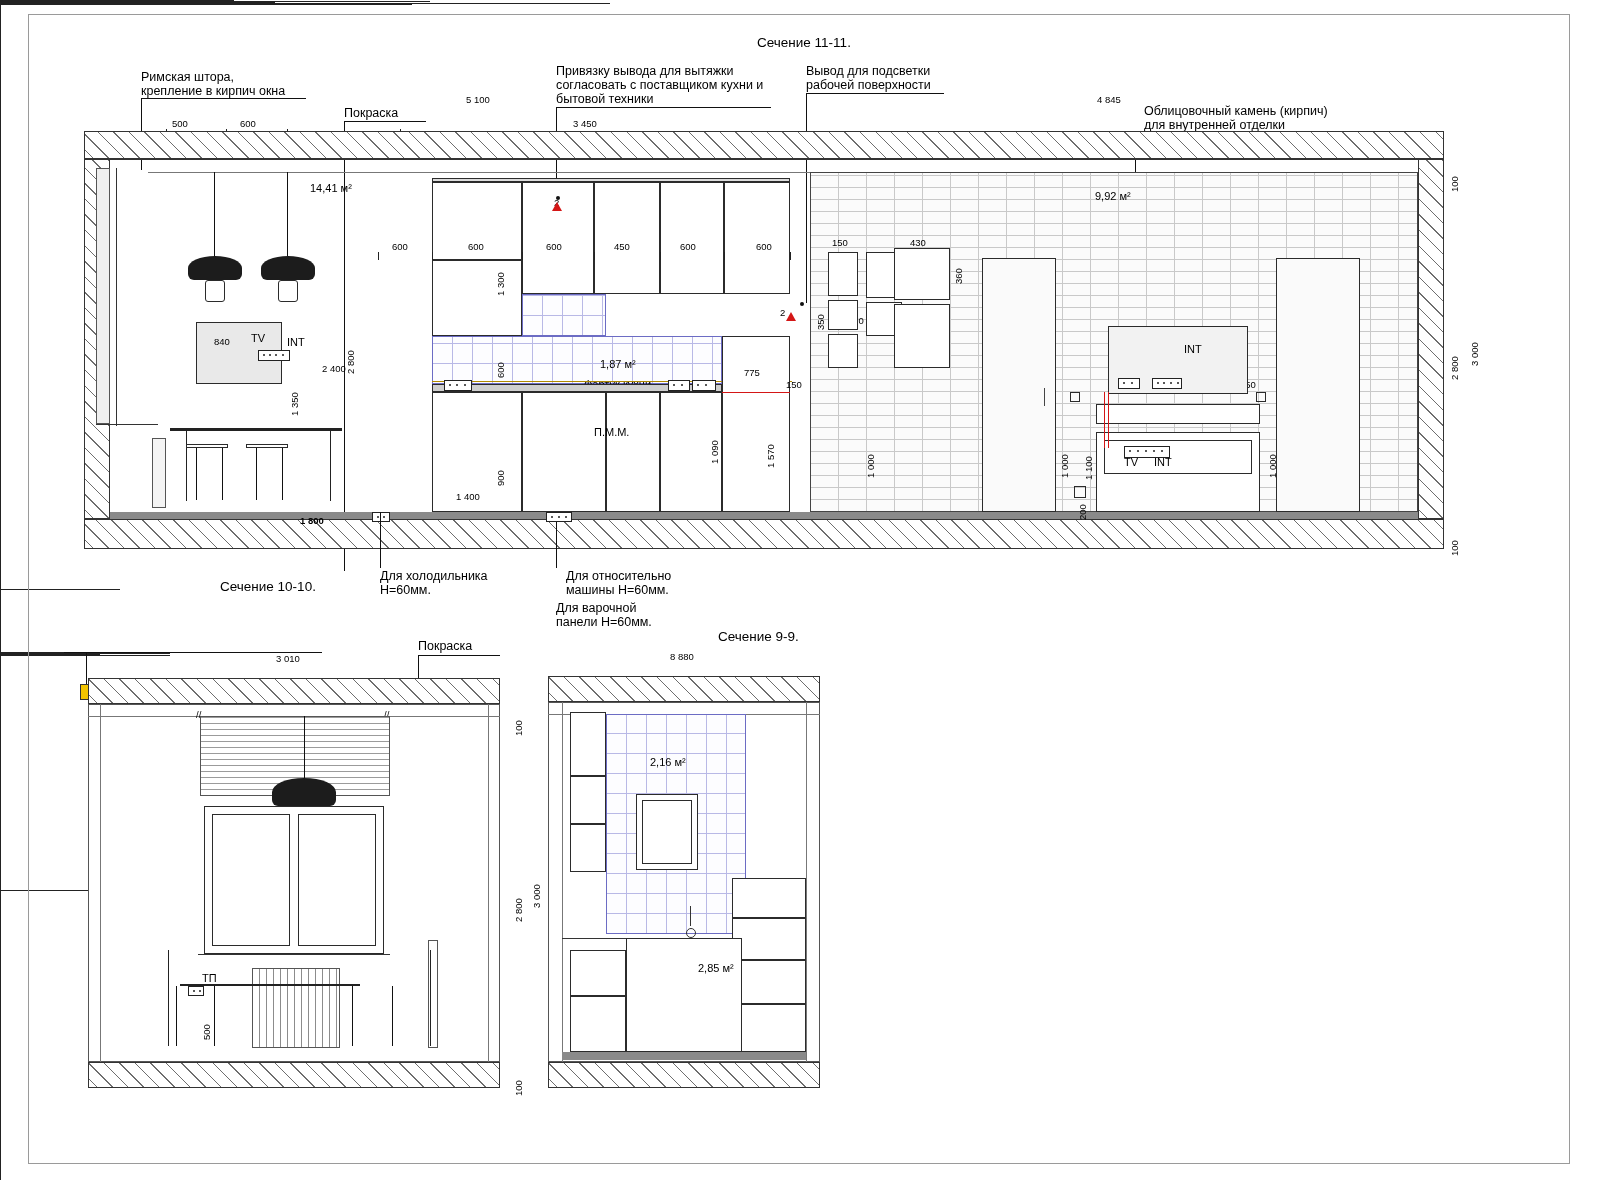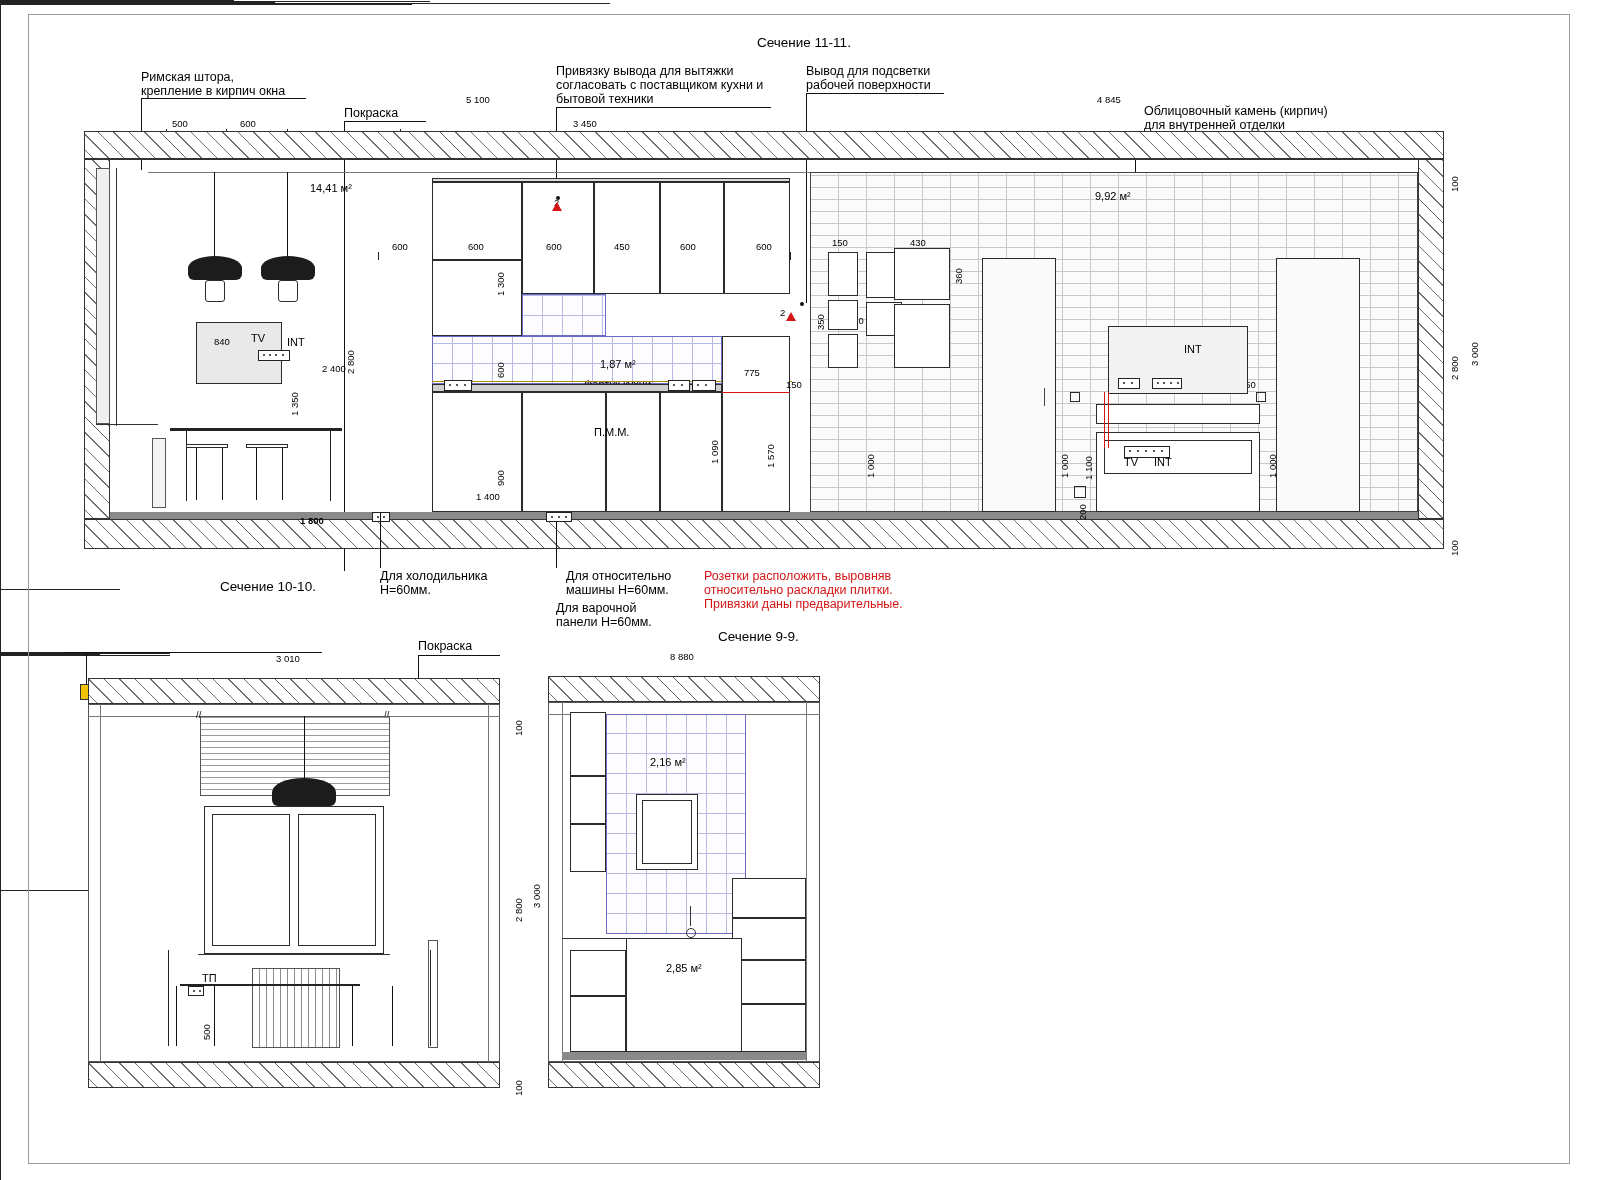--- a/index.html
+++ b/index.html
@@ -224,21 +224,21 @@
   <div class="dim" style="left:322px;top:376px;width:120px;"></div>
   <div class="txt xs" style="left:322px;top:364px;">2 400</div>
 
   <div class="dimv" style="left:292px;top:384px;height:62px;"></div>
   <div class="txt xs vert" style="left:290px;top:416px;">1 350</div>
   <div class="dim" style="left:158px;top:330px;width:160px;"></div>
   <div class="dim" style="left:158px;top:384px;width:170px;"></div>
   <div class="dim" style="left:296px;top:504px;width:100px;"></div>
   <div class="txt xs" style="left:300px;top:516px;font-weight:bold;">1 800</div>
   <div class="dim" style="left:378px;top:504px;width:170px;"></div>
-  <div class="txt xs" style="left:456px;top:492px;margin-left:20px;">1 400</div>
+  <div class="txt xs" style="left:456px;top:492px;">1 400</div>
 
   <div class="txt xs" style="left:744px;top:368px;">775</div>
   <div class="txt xs" style="left:786px;top:380px;">150</div>
   <div class="dimv" style="left:712px;top:392px;height:116px;"></div>
   <div class="txt xs vert" style="left:710px;top:464px;">1 090</div>
   <div class="dimv" style="left:768px;top:392px;height:118px;"></div>
   <div class="txt xs vert" style="left:766px;top:468px;">1 570</div>
   <div class="ln hl" style="left:722px;top:392px;width:68px;background:#d41616;"></div>
 
   <div class="txt sm" style="left:310px;top:182px;">14,41 м²</div>
@@ -326,23 +326,20 @@
   <div class="txt xs vert" style="left:1450px;top:556px;">100</div>
 
   <div class="txt" style="left:380px;top:569px;">Для холодильника
 H=60мм.</div>
   <div class="ln vl" style="left:380px;top:512px;height:56px;"></div>
   <div class="txt" style="left:566px;top:569px;">Для относительно
 машины H=60мм.</div>
   <div class="txt" style="left:556px;top:601px;">Для варочной
 панели H=60мм.</div>
   <div class="ln vl" style="left:556px;top:522px;height:46px;"></div>
-  <div class="txt red" style="left:704px;top:569px;">Розетки расположить, выровняв
-относительно раскладки плитки.
-Привязки даны предварительные.</div>
 
   <div class="txt title" style="left:220px;top:580px;">Сечение 10-10.</div>
 
   <div class="ln hl" style="left:64px;top:652px;width:258px;"></div>
   <div class="ln vl" style="left:86px;top:652px;height:34px;"></div>
   <div class="abs" style="left:80px;top:684px;width:12px;height:14px;background:#f2c400;border:1px solid #333;"></div>
 
   <div class="txt" style="left:418px;top:639px;">Покраска</div>
   <div class="ln hl" style="left:418px;top:655px;width:82px;"></div>
   <div class="ln vl" style="left:418px;top:655px;height:55px;"></div>
@@ -418,17 +415,17 @@
 
   <div class="box" style="left:732px;top:878px;width:74px;height:40px;background:#fff;"></div>
   <div class="box" style="left:732px;top:918px;width:74px;height:42px;background:#fff;"></div>
   <div class="box" style="left:732px;top:960px;width:74px;height:44px;background:#fff;"></div>
   <div class="box" style="left:732px;top:1004px;width:74px;height:48px;background:#fff;"></div>
 
   <div class="ln hl" style="left:562px;top:938px;width:180px;background:#333;"></div>
   <div class="box" style="left:570px;top:950px;width:56px;height:46px;background:#fff;"></div>
   <div class="box" style="left:570px;top:996px;width:56px;height:56px;background:#fff;"></div>
   <div class="box" style="left:626px;top:938px;width:116px;height:114px;background:#fff;"></div>
-  <div class="txt sm" style="left:666px;top:962px;">2,85 м²</div>
+  <div class="txt sm" style="left:698px;top:962px;">2,85 м²</div>
   <div class="ln vl" style="left:690px;top:906px;height:20px;background:#333;"></div>
   <div class="abs" style="left:686px;top:928px;width:8px;height:8px;border:1px solid #333;border-radius:50%;"></div>
   <div class="floor" style="left:562px;top:1052px;width:244px;height:8px;"></div>
 </div>
 
 </body></html>

